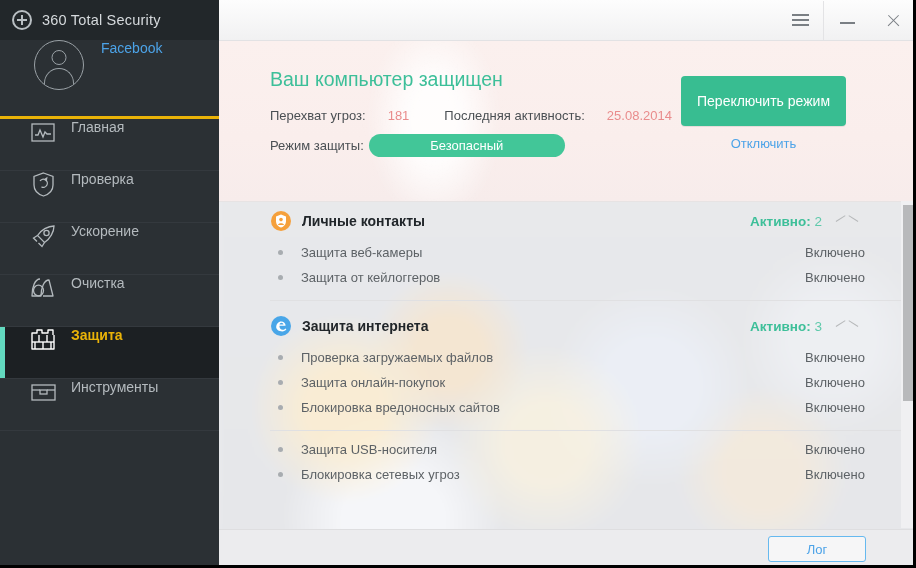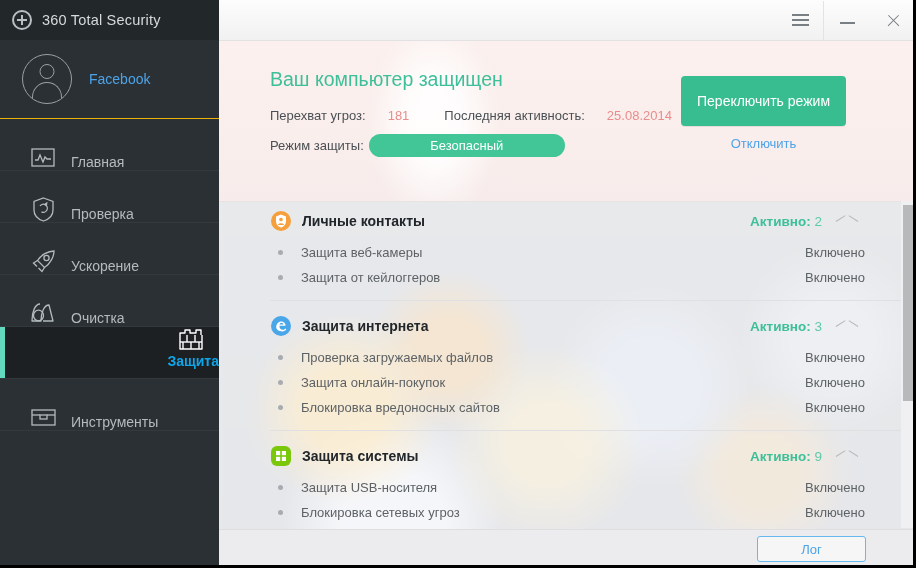--- a/index.html
+++ b/index.html
@@ -27,53 +27,53 @@
   .logo-mark:before,.logo-mark:after{
     content:"";position:absolute;background:#b9bfc3;
   }
   .logo-mark:before{left:3px;right:3px;top:7px;height:2px;}
   .logo-mark:after{top:3px;bottom:3px;left:7px;width:2px;}
   .sb-title-text{
     margin-left:10px;color:#d6dadd;font-size:14.5px;letter-spacing:.2px;
   }
 
   .sb-account{
-    height:79px;flex:0 0 79px;display:flex;align-items:center;
-    padding-left:22px;box-sizing:border-box;
-    border-bottom:1px solid #eab308;
+    height:79px;flex:0 0 79px;display:flex;align-items:flex-start;
+    padding-left:34px;box-sizing:border-box;
+    border-bottom:3px solid #eab308;
   }
   .avatar{
     width:50px;height:50px;border-radius:50%;border:1.6px solid #9aa1a6;
     position:relative;flex:0 0 50px;box-sizing:border-box;overflow:hidden;
   }
   .avatar .head{
     position:absolute;width:15px;height:15px;border-radius:50%;
     border:1.6px solid #9aa1a6;left:50%;transform:translateX(-50%);top:9px;
     box-sizing:border-box;
   }
   .avatar .body{
     position:absolute;width:30px;height:26px;border-radius:15px 15px 0 0;
     border:1.6px solid #9aa1a6;border-bottom:none;
     left:50%;transform:translateX(-50%);top:27px;box-sizing:border-box;
   }
   .account-name{margin-left:17px;color:#4ca3e8;font-size:14px;}
 
   .sb-nav{flex:1 1 auto;display:flex;flex-direction:column;}
   .nav-item{
-    position:relative;height:52px;flex:0 0 52px;display:flex;align-items:flex-end;
+    position:relative;height:52px;flex:0 0 52px;display:flex;align-items:flex-start;
     padding-left:30px;box-sizing:border-box;
     border-bottom:1px solid #34393e;
     color:#b4babe;font-size:14px;cursor:default;
   }
   .nav-item .ni-icon{
     width:26px;height:26px;flex:0 0 26px;margin-right:15px;
     display:flex;align-items:center;justify-content:center;
   }
   .nav-item .ni-icon svg{display:block;}
-  .nav-item.active{background:#1c2023;color:#0ea5e9;font-weight:bold;flex-direction:column;}
+  .nav-item.active{background:#1c2023;color:#eab308;font-weight:bold;}
   .nav-item.active:after{
     content:"";position:absolute;left:0;top:0;bottom:0;width:5px;background:#62d9bf;
   }
   .sb-spacer{flex:1 1 auto;}
   .sb-version{
     height:52px;flex:0 0 52px;display:flex;align-items:center;justify-content:center;
     color:#9aa1a6;font-size:12.5px;
   }
 
   
@@ -192,21 +192,21 @@
   .g-status{position:absolute;right:43px;color:#5d6266;font-size:13px;}
   .g-sep{height:1px;background:#e0e0e2;margin:4px 0 6px 0;}
 
   
   .footer{
     position:relative;height:39px;box-sizing:border-box;
     background:#ececee;border-top:1px solid #dedee0;
     display:flex;align-items:center;justify-content:flex-end;padding-right:50px;
   }
   .log-btn{
-    width:109px;height:26px;border:1px solid #66b9ef;border-radius:3px;
+    width:98px;height:26px;border:1px solid #66b9ef;border-radius:3px;
     background:rgba(255,255,255,.55);color:#4ca3e8;font-size:13px;
     font-family:inherit;cursor:default;
   }
 
   
   .scrollbar{
     position:absolute;right:0;top:201px;width:15px;height:327px;background:#f0f0f2;
   }
   .scroll-thumb{
     position:absolute;left:2px;top:4px;width:11px;height:196px;background:#b8b9bb;
@@ -415,36 +415,20 @@
           <div class="g-item">
             <span class="dot"></span>
             <span>Блокировка вредоносных сайтов</span>
             <span class="g-status">Включено</span>
           </div>
         </div>
         <div class="g-sep"></div>
       </div>
 
       <div class="group">
-        <div class="g-head">
-          <span class="g-icon">
-            <svg width="22" height="22" viewBox="0 0 22 22">
-                <rect x="1" y="1" width="20" height="20" rx="6" fill="#7ac70c"></rect>
-                <rect x="6" y="6" width="4.2" height="4.2" fill="#fff"></rect>
-                <rect x="11.8" y="6" width="4.2" height="4.2" fill="#fff"></rect>
-                <rect x="6" y="11.8" width="4.2" height="4.2" fill="#fff"></rect>
-                <rect x="11.8" y="11.8" width="4.2" height="4.2" fill="#fff"></rect>
-              </svg>
-          </span>
-          <span class="g-title">Защита системы</span>
-          <span class="g-right">
-            <span class="g-active"><span>Активно:</span> <b>9</b></span>
-            <span class="chev"></span>
-          </span>
-        </div>
         <div class="g-items">
           <div class="g-item">
             <span class="dot"></span>
             <span>Защита USB-носителя</span>
             <span class="g-status">Включено</span>
           </div>
           <div class="g-item">
             <span class="dot"></span>
             <span>Блокировка сетевых угроз</span>
             <span class="g-status">Включено</span>

